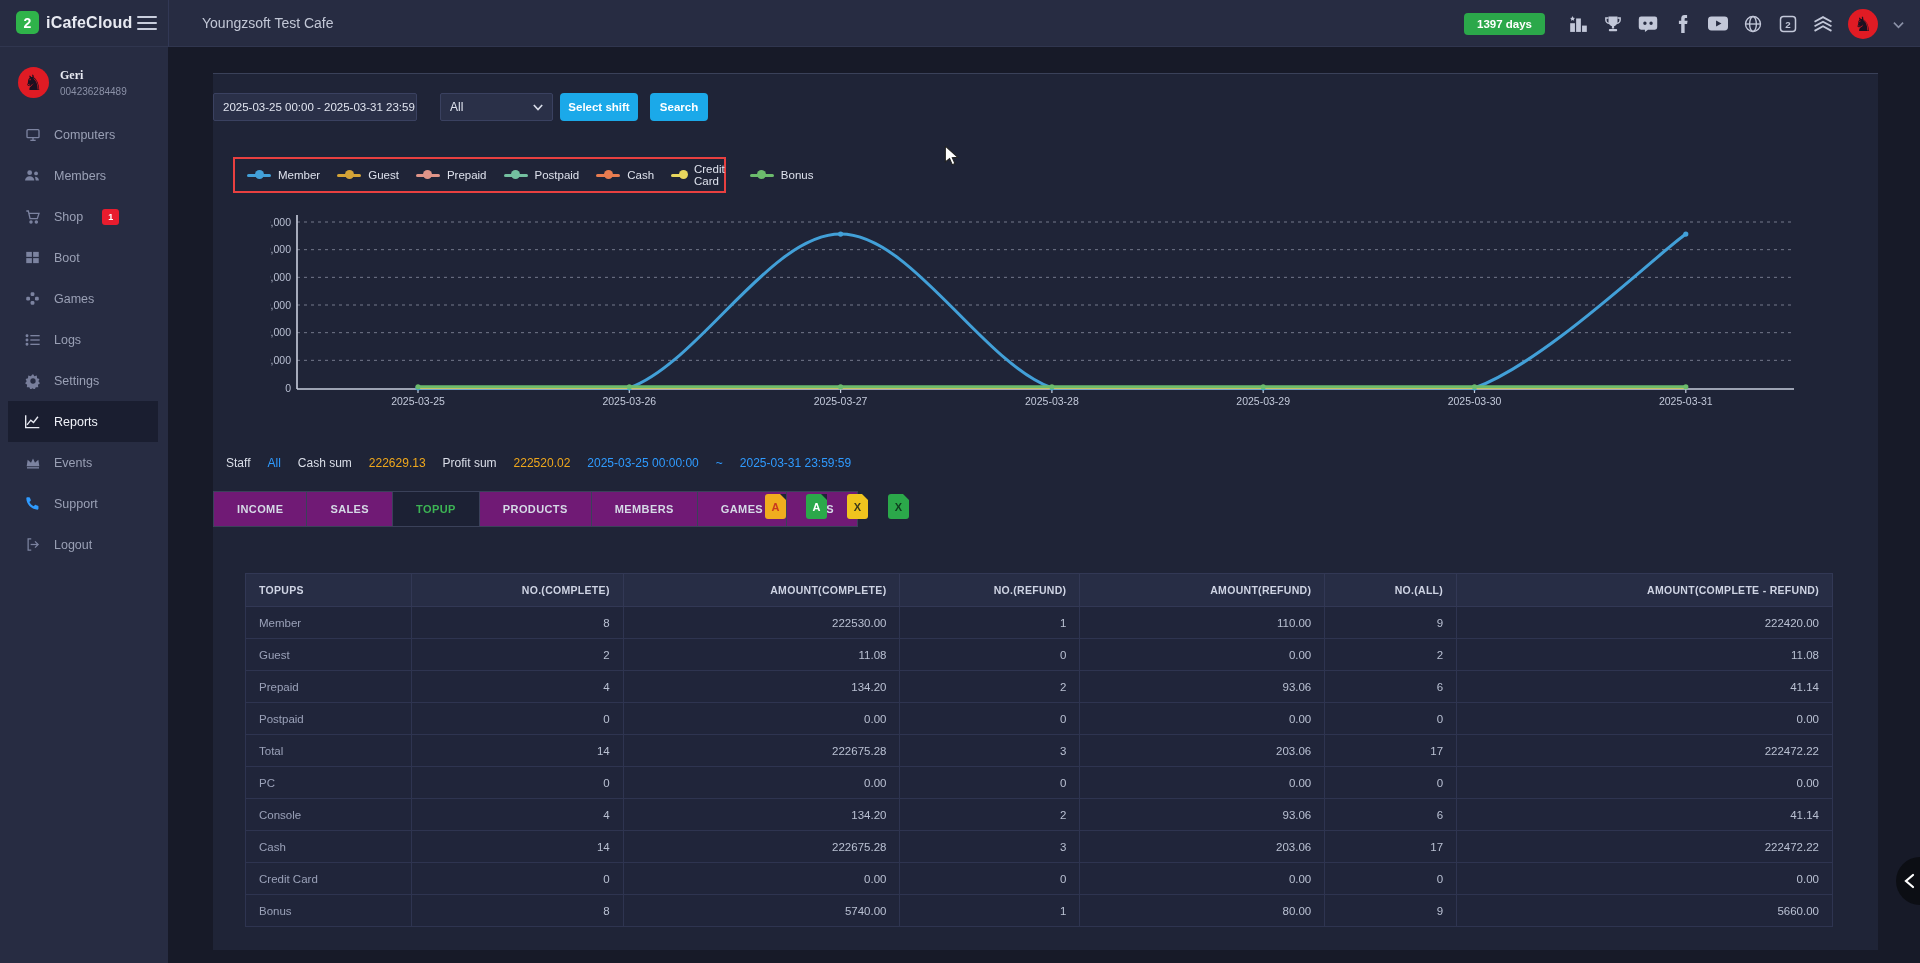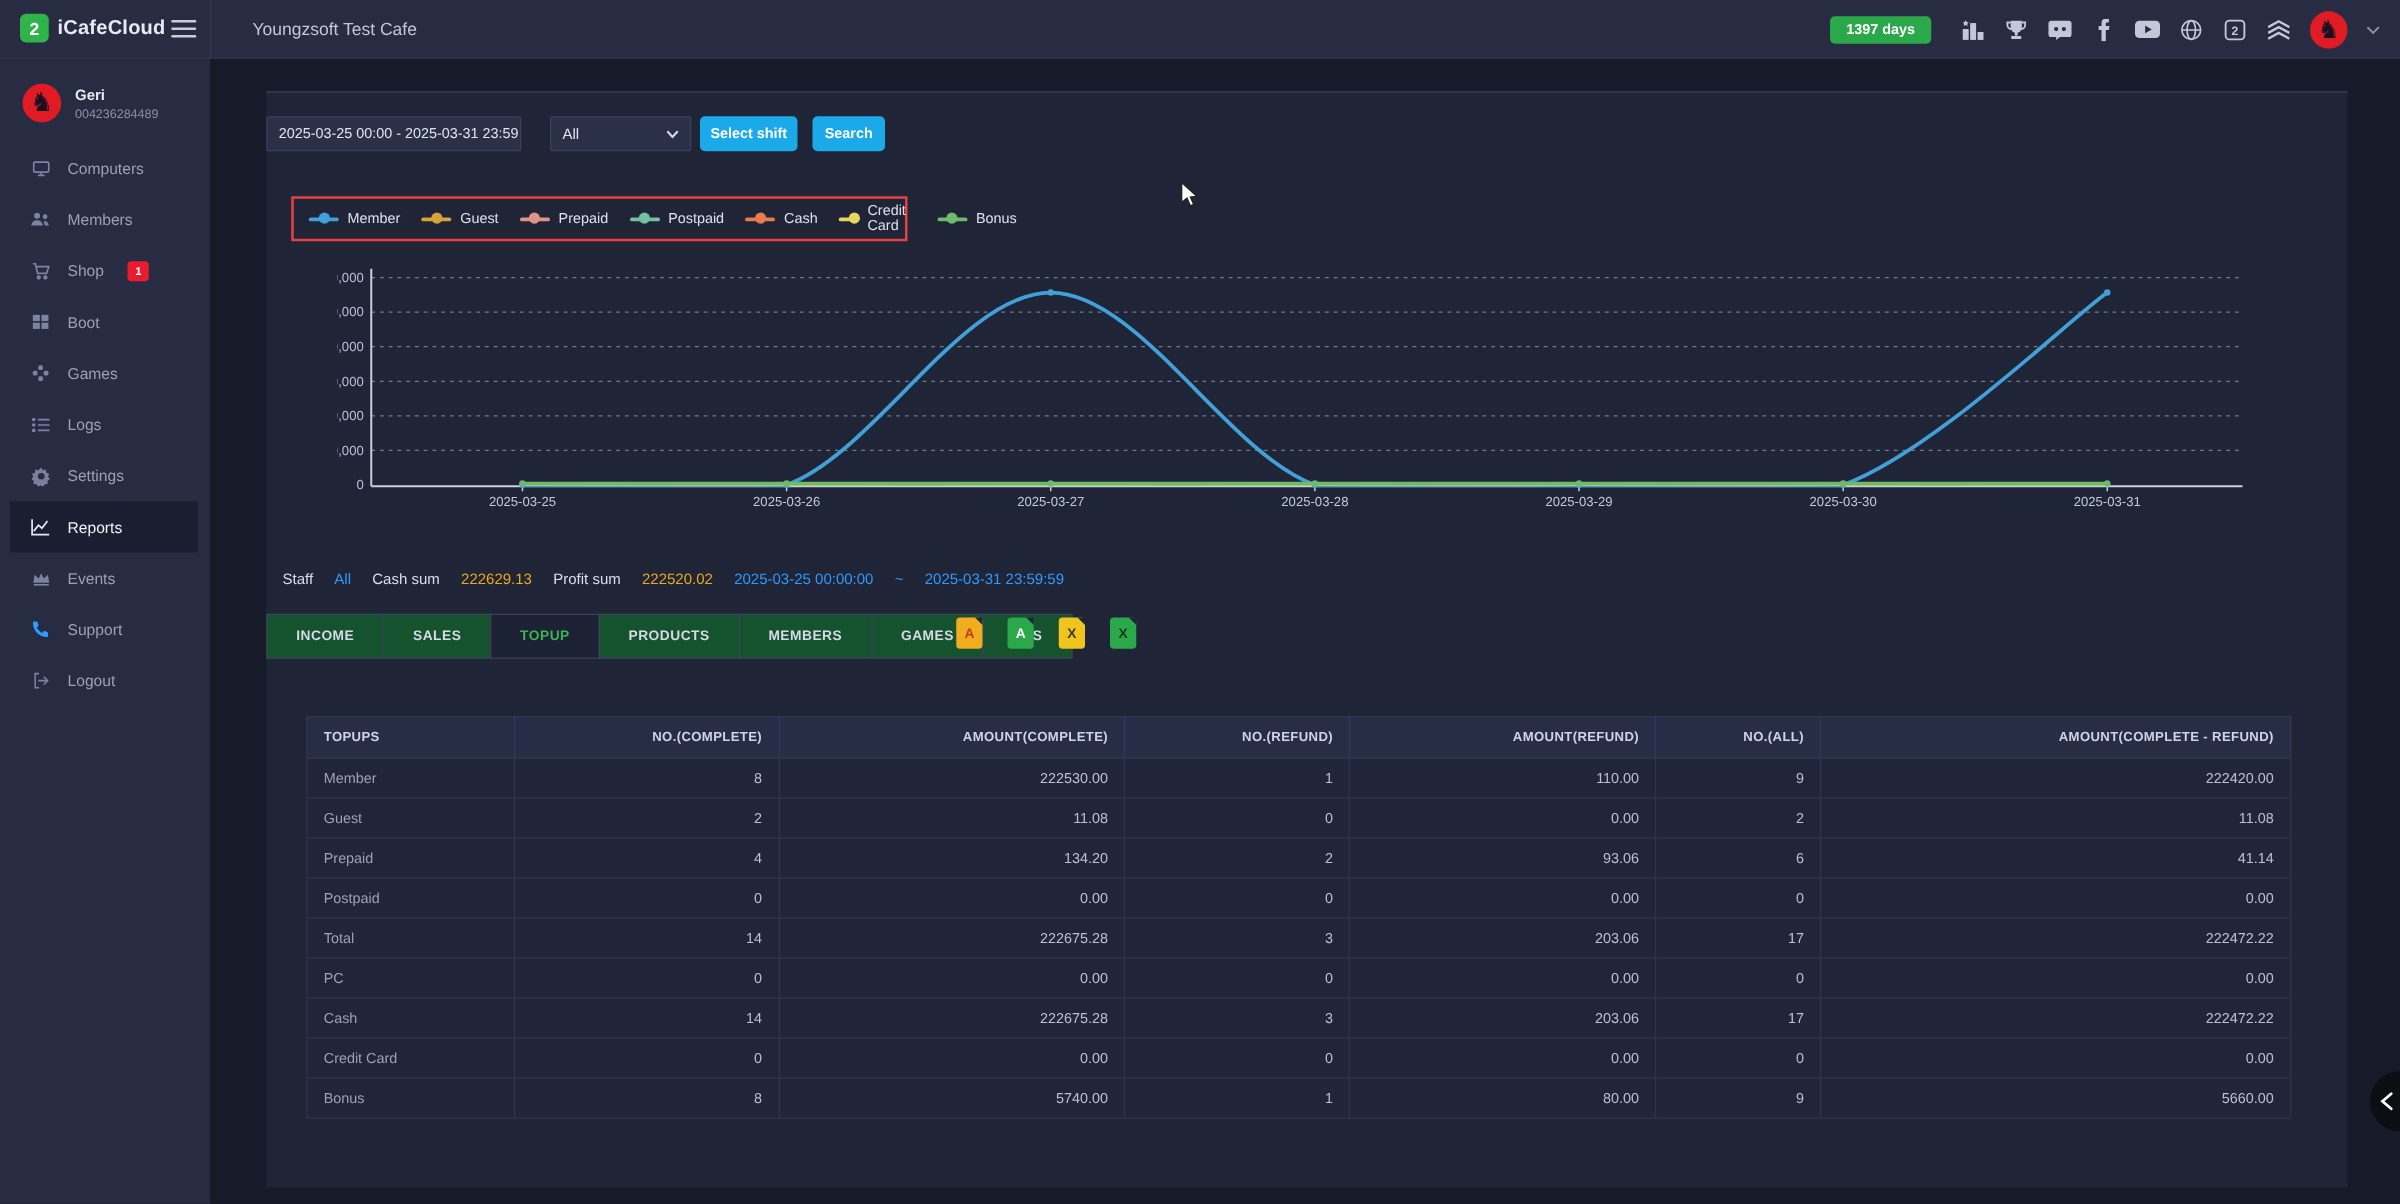--- a/index.html
+++ b/index.html
@@ -25,21 +25,21 @@
   .tb-icon svg { display:block; }
   #tb-avatar { width:30px; height:30px; border-radius:50%; background:#e01b24; display:flex;
     align-items:center; justify-content:center; color:#1b1020; font-size:20px; cursor:pointer; overflow:hidden;}
   .caret-down { color:#8b91a7; }
 
   
   #sidebar { position:absolute; left:0; top:47px; width:168px; height:916px; background:#272c42; }
   #user-block { display:flex; align-items:center; gap:11px; padding:20px 0 0 18px; }
   #user-avatar { width:31px; height:31px; border-radius:50%; background:#e01b24; display:flex;
     align-items:center; justify-content:center; color:#1b1020; font-size:21px; }
-  #user-name { color:#e8eaf2; font-size:12px; font-weight:bold; }
+  #user-name { color:#e8eaf2; font-size:12px; font-weight:bold;font-family:Liberation Serif, serif; }
   #user-phone { color:#8b91a7; font-size:10px; margin-top:3px; }
   #nav { margin-top:16px; }
   .nav-item { height:41px; display:flex; align-items:center; gap:13px; padding-left:24px;
     color:#9aa0b5; font-size:12.5px; cursor:pointer; margin-right:10px; border-radius:0 8px 8px 0; }
   .nav-item .nv-icon { width:17px; height:17px; color:#7c83a0; display:flex; align-items:center; justify-content:center; }
   .nav-item.active { background:#1a1e30; color:#f0f2f8; border-radius:0; margin:0 10px 0 8px; padding-left:16px; }
   .nav-item.active .nv-icon { color:#e8eaf2; }
   .nav-badge { background:#e81c2e; color:#fff; font-size:9px; font-weight:bold;
     padding:3px 6px; border-radius:3px; margin-left:6px; }
   .nv-icon.blue { color:#2f9bff !important; }
@@ -75,21 +75,21 @@
   #chart-wrap { position:absolute; left:57px; top:127px; width:1530px; height:214px; }
 
   
   #summary-row { position:absolute; left:1px; top:382px; display:flex; align-items:flex-end;
     gap:17px; font-size:12px; color:#dbdfe9;padding-left:12px; }
   .sum-orange { color:#f0a81c; font-weight:500; }
   .sum-blue { color:#2f9bff; }
 
   
   #tabs-row { position:absolute; left:0; top:417px; height:36px; display:flex; }
-  .tab { height:36px; padding:0 23px; display:flex; align-items:center; background:#14532d;
+  .tab { height:36px; padding:0 23px; display:flex; align-items:center; background:#701a75;
     border:1px solid #3a4159; margin-left:-1px; color:#d5dae6; font-size:11px; font-weight:bold;
     letter-spacing:.4px; cursor:pointer; }
   .tab:first-child { margin-left:0; }
   .tab.active { background:#1c2134; color:#3cb454; }
   #export-icons { position:absolute; left:552px; top:420px; display:flex; gap:20px; }
   .file-icon { width:21px; height:25px; border-radius:3px; position:relative; display:flex;
     align-items:center; justify-content:center; font-size:11px; font-weight:bold; cursor:pointer; }
   .file-icon::before { content:""; position:absolute; right:0; top:0; border-style:solid;
     border-width:0 6px 6px 0; border-color:transparent #1f2437 transparent transparent; }
 
@@ -543,20 +543,29 @@
           <tr>
             <td class="lbl">PC</td>
             <td class="num">0</td>
             <td class="num">0.00</td>
             <td class="num">0</td>
             <td class="num">0.00</td>
             <td class="num">0</td>
             <td class="num">0.00</td>
           </tr>
           <tr>
+            <td class="lbl">Console</td>
+            <td class="num">4</td>
+            <td class="num">134.20</td>
+            <td class="num">2</td>
+            <td class="num">93.06</td>
+            <td class="num">6</td>
+            <td class="num">41.14</td>
+          </tr>
+          <tr>
             <td class="lbl">Cash</td>
             <td class="num">14</td>
             <td class="num">222675.28</td>
             <td class="num">3</td>
             <td class="num">203.06</td>
             <td class="num">17</td>
             <td class="num">222472.22</td>
           </tr>
           <tr>
             <td class="lbl">Credit Card</td>

